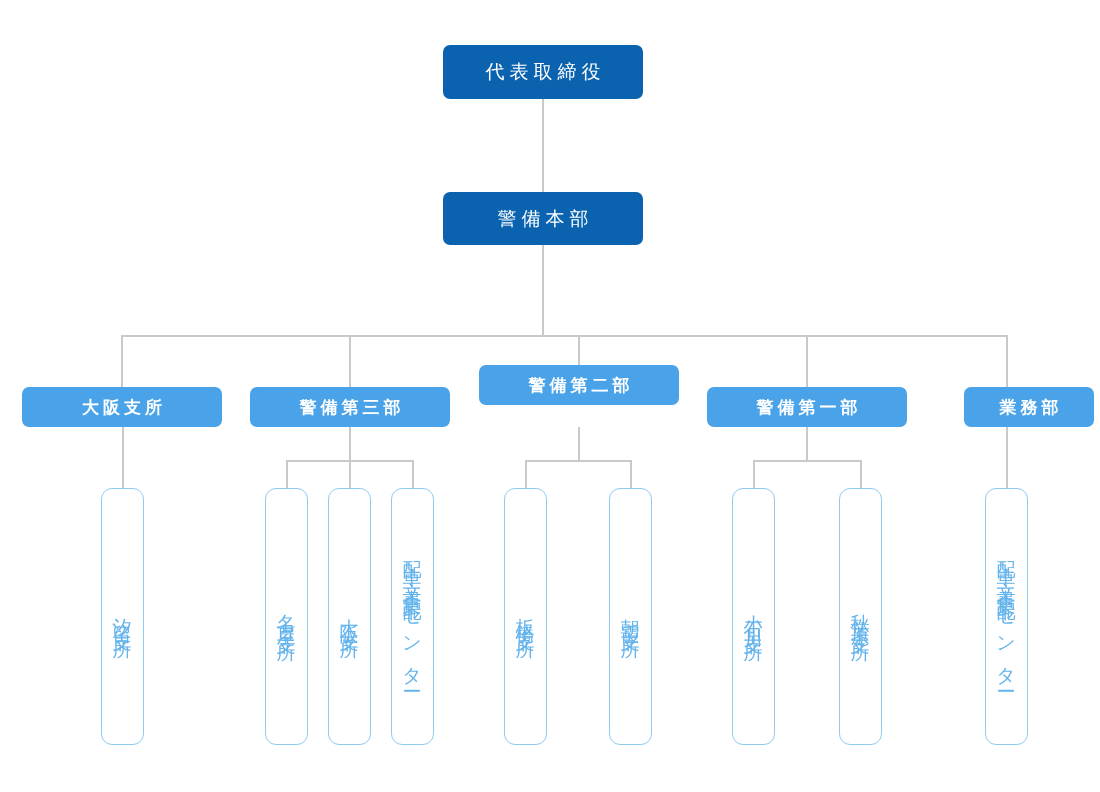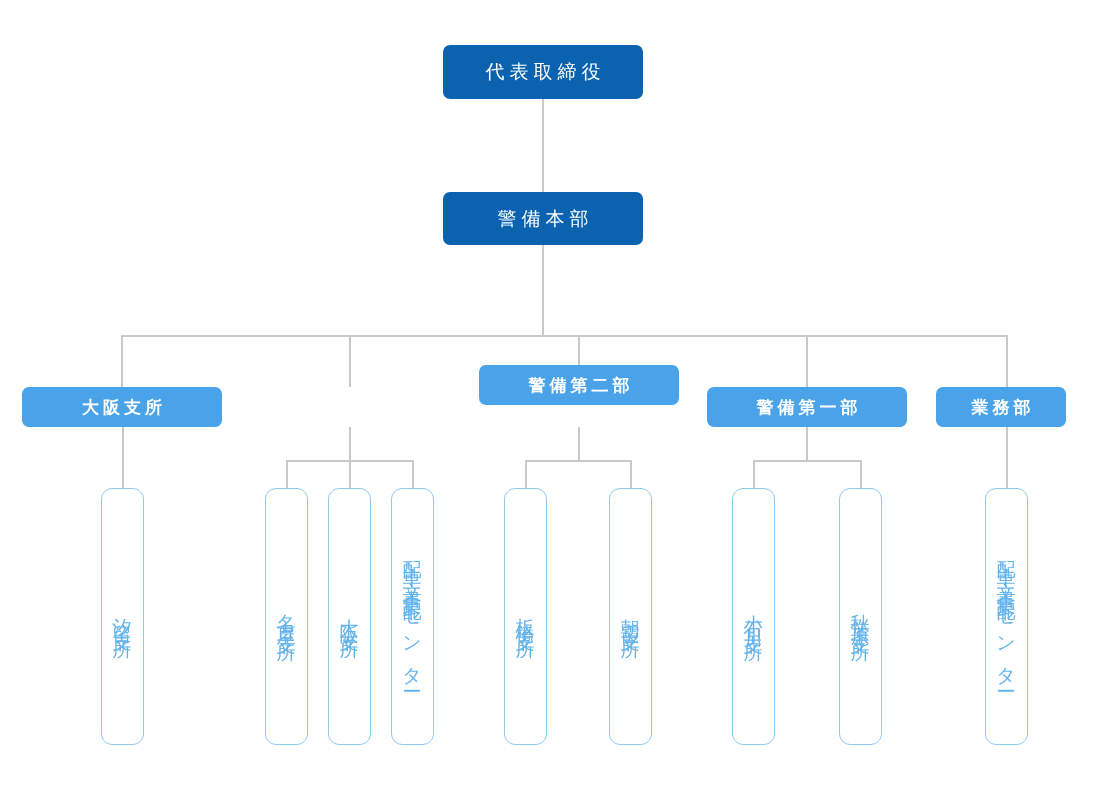--- a/index.html
+++ b/index.html
@@ -123,30 +123,33 @@
   </div>
 
   <div class="node-exec" style="left:443px; top:192px; width:200px; height:53px;align-items:center;">
     <span>警備本部</span>
   </div>
 
   <div class="node-dept" style="left:22px; top:387px; width:200px; height:40px;">
     <span>大阪支所</span>
   </div>
 
+  <div class="node-dept" style="left:250px; top:387px; width:200px; height:40px;">
+    <span>警備第三部</span>
+  </div>
 
   <div class="node-dept" style="left:479px; top:365px; width:200px; height:40px;">
     <span>警備第二部</span>
   </div>
 
   <div class="node-dept" style="left:707px; top:387px; width:200px; height:40px;text-align:center;">
     <span>警備第一部</span>
   </div>
 
-  <div class="node-dept" style="left:936px; top:387px; width:130px; height:40px;">
+  <div class="node-dept" style="left:964px; top:387px; width:130px; height:40px;">
     <span>業務部</span>
   </div>
 
   <div class="node-leaf" style="left:101px; top:488px; width:43px; height:257px;">
     <span class="vtext">汐留支所</span>
   </div>
 
   <div class="node-leaf" style="left:265px; top:488px; width:43px; height:257px;">
     <span class="vtext">名古屋支所</span>
   </div>

